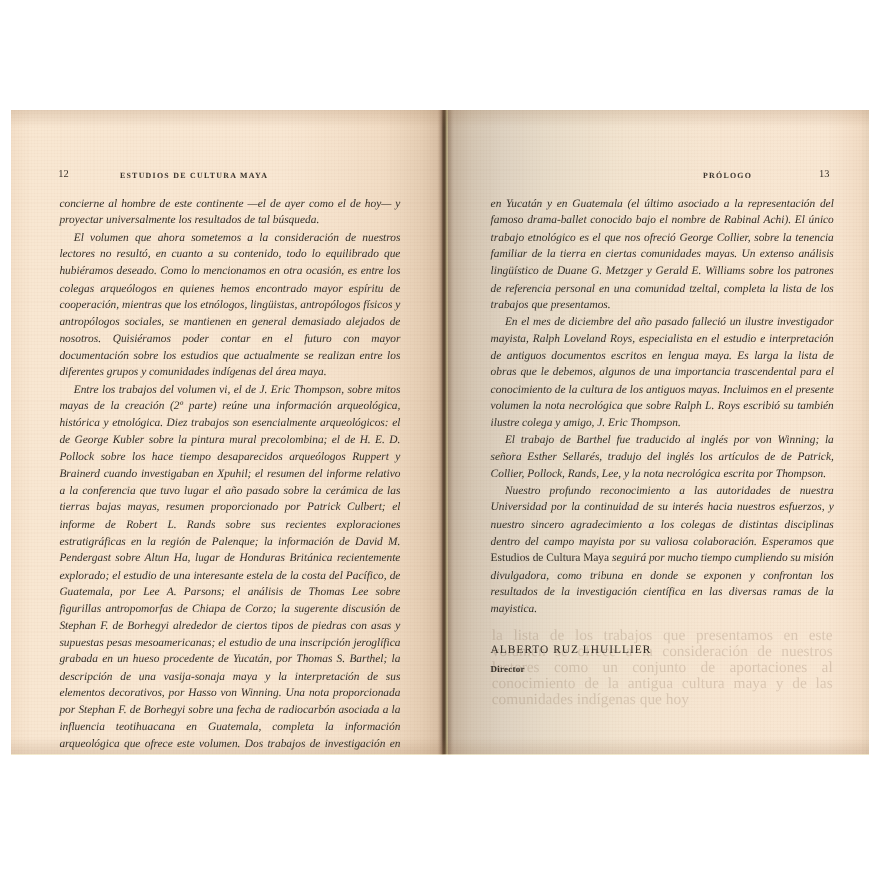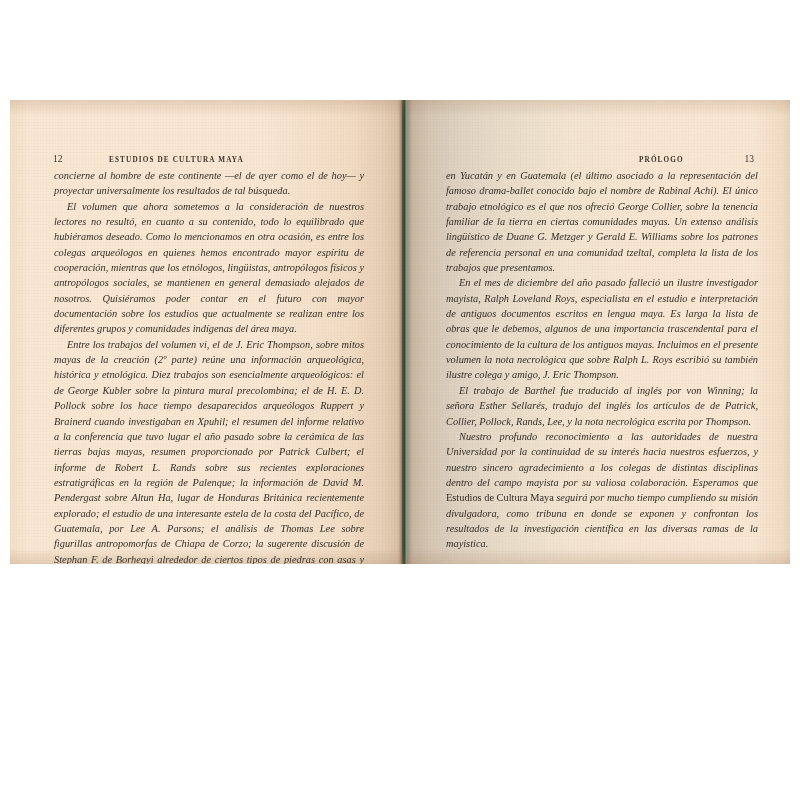--- a/index.html
+++ b/index.html
@@ -22,22 +22,22 @@
     height: 800px;
     background: #ffffff;
   }
 
   
   .spread {
     position: absolute;
     left: 10px;
     top: 100px;
     width: 780px;
-    height: 464px;
-    background: #5eead4;
+    height: 586px;
+    background: #fef9c3;
     overflow: hidden;
   }
 
   
   .spread::after {
     content: "";
     position: absolute;
     inset: 0;
     pointer-events: none;
     background:
@@ -136,21 +136,21 @@
 
   
   .page-verso .folio { left: 43px; }
   .page-verso .running-head { left: 99px; }
   
   .page-recto .running-head { left: 185px; margin-left: 47px; }
   .page-recto .folio { right: 36px; text-align: right; }
 
   .textblock {
     position: absolute;
-    top: 68px;
+    top: 78px;
     font-style: italic;
     font-size: 10.35px;
     line-height: 15.35px;
     text-align: justify;
     text-justify: inter-word;
     color: #332e27;
     hyphens: manual;
   }
   .page-verso .textblock { left: 44px; width: 310px; }
   .page-recto .textblock { left: 39px; width: 312px; font-family: Liberation Serif, serif; }

